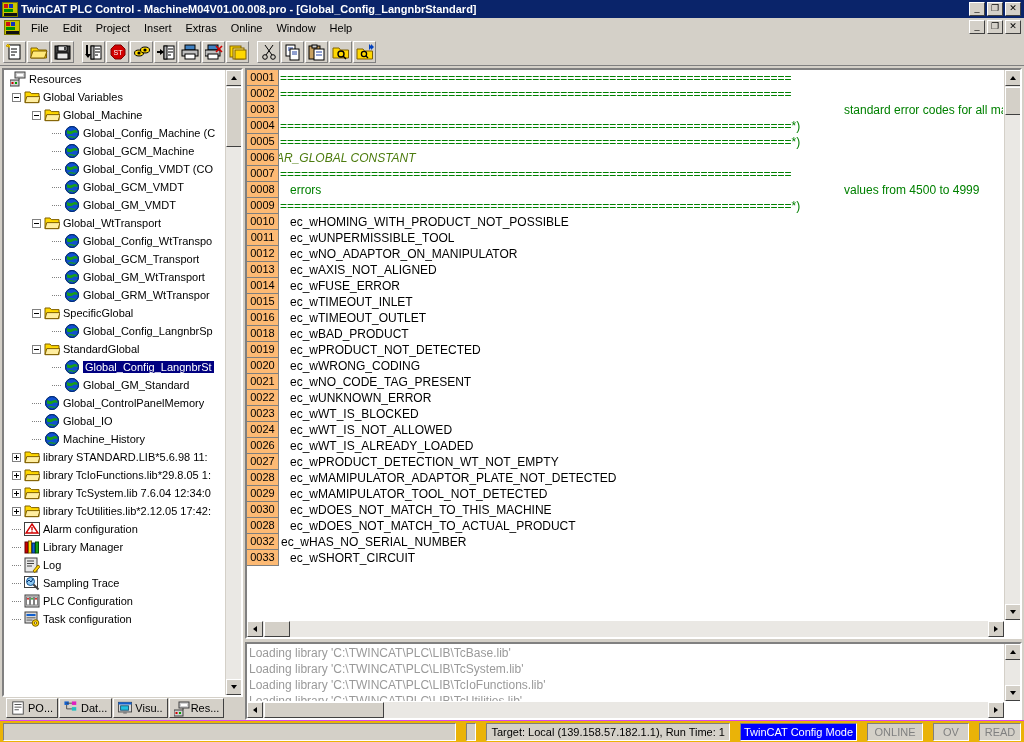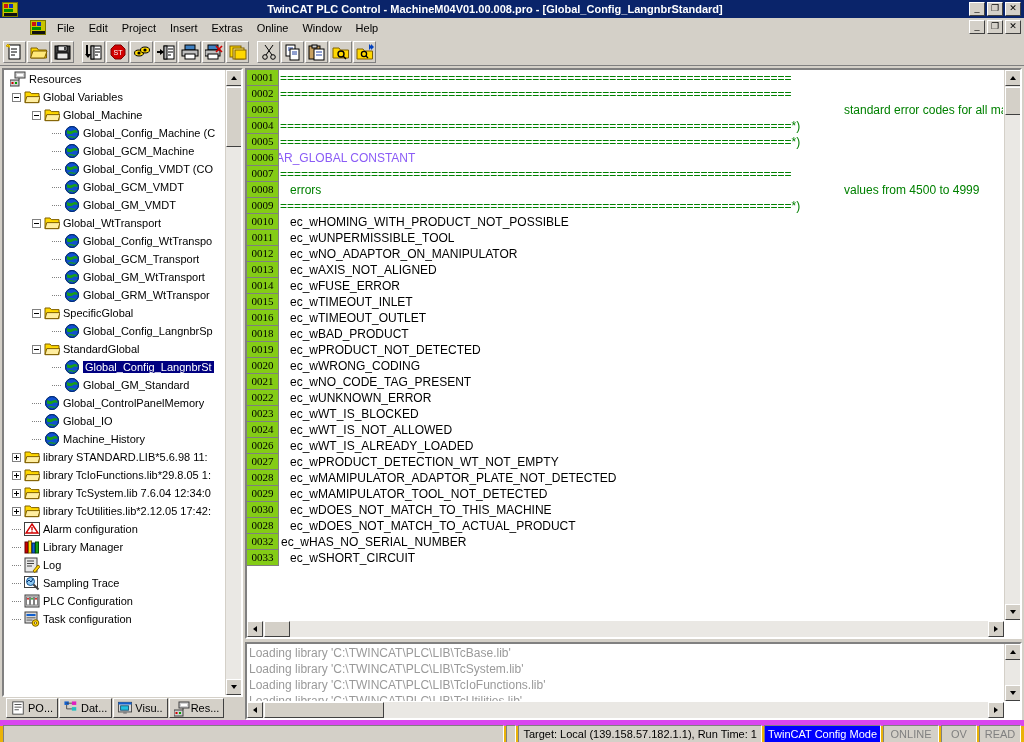--- a/index.html
+++ b/index.html
@@ -46,21 +46,20 @@
   .tb-icon i.r2 { left:6px; top:1px; width:4px; height:4px; background:#1030c0; }
   .tb-icon i.r3 { left:1px; top:6px; width:9px; height:3px; background:#009000; }
   .tb-icon i.r4 { left:1px; top:10px; width:13px; height:3px; background:#101010; }
   .titlebar .tb-title {
     font-weight: bold;
     font-size: 11px;
     letter-spacing: 0;
     white-space: nowrap;
     overflow: hidden;
     flex: 1;
-    text-align: center;
   }
   .wbtns { display: flex; gap: 2px; flex: none; padding-right: 1px; }
   .wbtn {
     width: 16px; height: 14px;
     background: #d4d0c8;
     border: 1px solid;
     border-color: #ffffff #404040 #404040 #ffffff;
     color: #000;
     font-size: 9px;
     line-height: 12px;
@@ -73,21 +72,20 @@
 
   
   .menubar {
     height: 20px;
     background: #d4d0c8;
     display: flex;
     align-items: center;
     flex: none;
     border-bottom: 1px solid #d4d0c8;
     position: relative;
-    padding-left: 26px;
   }
   .menubar .mdi-icon {
     width: 16px; height: 15px;
     margin: 0 4px 0 4px;
     flex: none;
     position: relative;
     background: #c8c400;
     border: 1px solid #7a7800;
     overflow: hidden;
   }
@@ -274,41 +272,41 @@
     height: 16px;
     display: flex;
     align-items: center;
     white-space: nowrap;
     font-family: "Liberation Sans", sans-serif;
     font-size: 12px;
     position: relative;
   }
   .lnum {
     width: 32px; flex: none;
-    background: #84cc16;
+    background: #fdba74;
     border-right: 1px solid #808080;
     border-bottom: 1px solid #808080;
     color: #000;
     font-size: 11px;
     text-align: center;
     line-height: 15px;
     height: 16px;
-    font-family: Liberation Serif, serif;
+    font-family: Liberation Sans, sans-serif;
     cursor: default;
   }
   .ctext {
     flex: 1;
     position: relative;
     height: 16px;
     overflow: hidden;
     padding-left: 0;
   }
   .ctext span { position: absolute; top: 0; line-height: 16px; }
   .cmt { color: #008000; }
-  .kw  { color: #8b5cf6; }
+  .kw  { color: #4d7c0f; font-style: italic; }
   .idt { color: #000000; }
 
   .hsb {
     position: absolute; left: 0; right: 16px; bottom: 0; height: 16px;
     background: repeating-conic-gradient(#d4d0c8 0% 25%, #ffffff 0% 50%) 50%/2px 2px;
   }
   .hsb .sbbtn.l { position:absolute; left:0; top:0; }
   .hsb .sbbtn.r { position:absolute; right:0; top:0; }
 
   
@@ -332,22 +330,22 @@
   }
 
   
   .statusbar {
     height: 22px;
     flex: none;
     background: #eab308;
     display: flex;
     align-items: center;
     padding: 2px 3px;
-    border-top: 6px solid #d946ef;
-    gap: 2px;
+    border-top: 1px solid #d946ef;
+    gap: 10px;
   }
   .sfill { flex: 1; }
   .spanel {
     height: 18px;
     border: 1px solid;
     border-color: #808080 #ffffff #ffffff #808080;
     display: flex; align-items: center;
     padding: 0 4px;
     font-size: 11px;
     color: #000;

